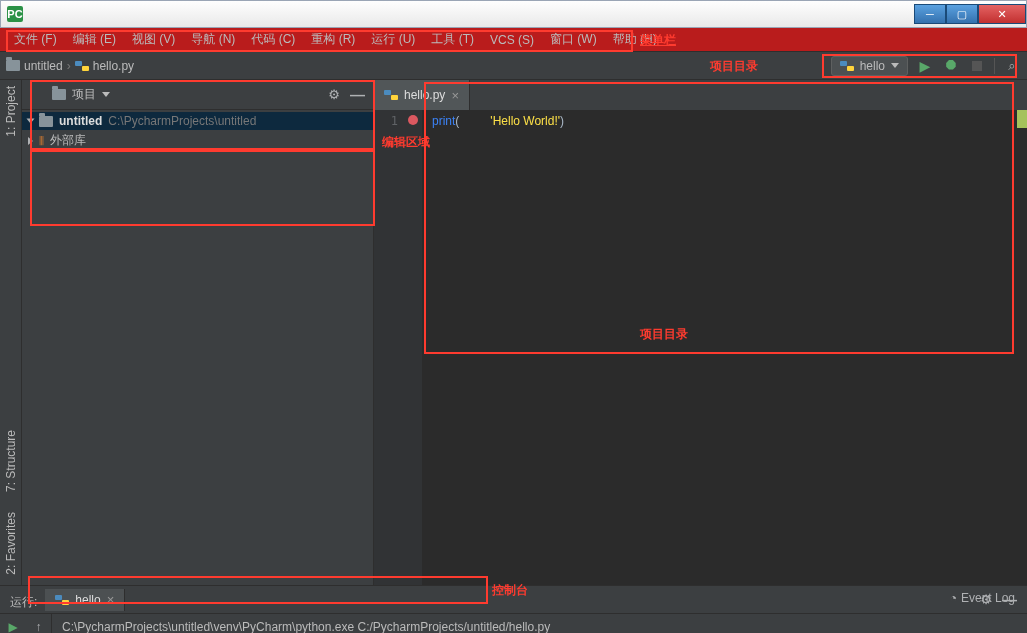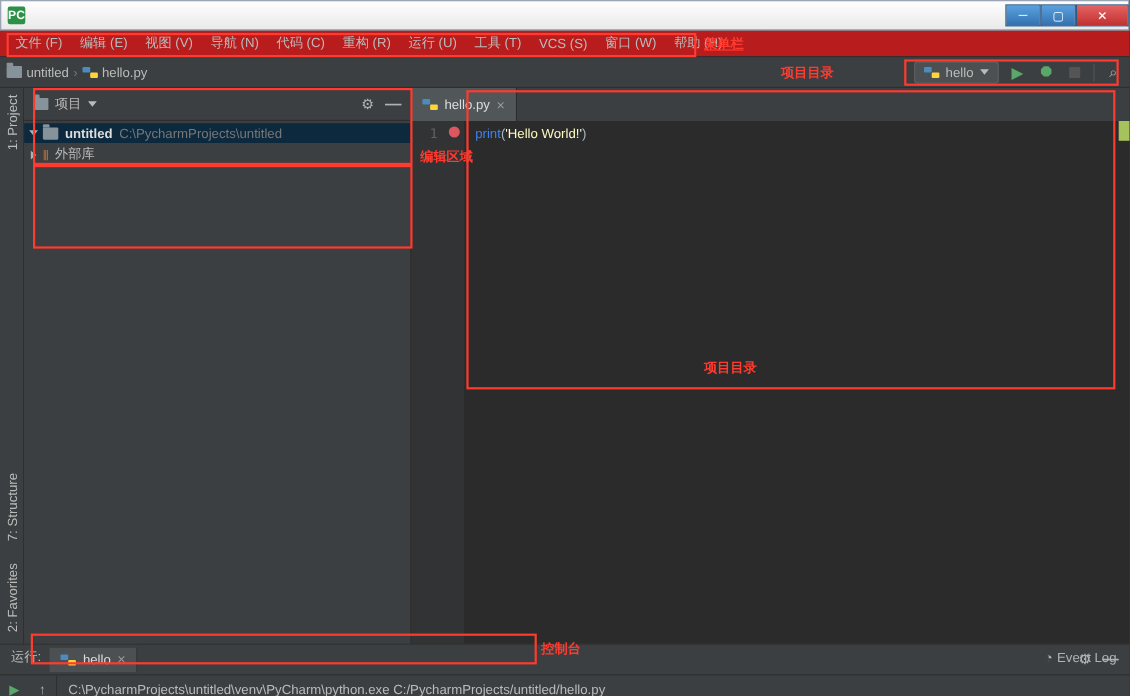--- a/index.html
+++ b/index.html
@@ -33,49 +33,49 @@
 .run-play { color: #59a869; font-size: 14px; }
 .run-debug { color: #59a869; font-size: 13px; }
 .run-stop { width: 10px; height: 10px; background: #555; }
 .search-mag { color: #afb1b3; font-size: 13px; }
 
 .main { display: flex; height: calc(100% - 28px - 24px - 28px - 24px - 24px); }
 .leftgutter { width: 22px; background: #3c3f41; border-right: 1px solid #2e2e2e; display: flex; flex-direction: column; align-items: center; padding-top: 6px; gap: 20px; }
 .gutter-text { writing-mode: vertical-rl; transform: rotate(180deg); color: #bbbbbb; white-space: nowrap; }
 .project-pane { width: 352px; background: #3c3f41; border-right: 1px solid #2e2e2e; display: flex; flex-direction: column; }
 .pane-header { height: 30px; background: #3c3f41; border-bottom: 1px solid #2e2e2e; display: flex; align-items: center; justify-content: space-between; padding: 0 8px; }
-.pane-title { display: flex; align-items: center; gap: 6px; color: #bbbbbb; }
+.pane-title { display: flex; align-items: center; gap: 6px; color: #bbbbbb; margin-left: 22px; }
 .pane-actions { display: flex; align-items: center; gap: 10px; color: #afb1b3; }
 .folder-icon { width: 14px; height: 11px; background: #87939a; border-radius: 1px; position: relative; display: inline-block; }
 .folder-icon::before { content: ""; position: absolute; top: -3px; left: 0; width: 6px; height: 3px; background: #87939a; border-radius: 1px 1px 0 0; }
 .tree { padding: 2px 0; }
 .tree-row { display: flex; align-items: center; padding: 2px 6px; gap: 6px; color: #bbbbbb; }
 .tree-row.hl { background: #0d293e; color: #dddddd; }
 .tree-tri { width: 0; height: 0; border-top: 4px solid transparent; border-bottom: 4px solid transparent; border-left: 5px solid #afb1b3; }
 .tree-tri.open { transform: rotate(90deg); }
 .muted { color: #777; }
 
 .editor-area { flex: 1; display: flex; flex-direction: column; background: #2b2b2b; }
 .tabbar { height: 30px; background: #3c3f41; display: flex; align-items: flex-end; }
 .tab { height: 30px; display: flex; align-items: center; gap: 6px; padding: 0 10px; background: #515658; color: #ddd; border-right: 1px solid #2e2e2e; }
 .tab-close { color: #999; font-size: 13px; }
 .codegutter { display: flex; background: #313335; }
 .linenum { width: 30px; text-align: right; padding: 4px 6px; color: #606366; font-family: Consolas, monospace; }
 .breakcol { width: 18px; padding-top: 5px; display: flex; justify-content: center; }
 .bp { width: 10px; height: 10px; background: #db5860; border-radius: 50%; }
 .codeline { padding: 4px 10px; font-family: Consolas, monospace; color: #a9b7c6; }
 .kw-func { color: #3b82f6; }
-.str { color: #fef9c3; }
+.str { color: #fde047; margin-left: 31px; }
 .code-rightbar { position: absolute; right: 0; top: 0; width: 10px; height: 18px; background: #a5c25c; }
 .code-wrap { flex: 1; position: relative; display: flex; }
 .code-main { flex: 1; }
 
 .runpanel { background: #3c3f41; border-top: 1px solid #2e2e2e; display: flex; flex-direction: column; height: 165px; }
 .runpanel-head { height: 28px; display: flex; align-items: center; justify-content: space-between; padding: 0 10px; border-bottom: 1px solid #2e2e2e; }
-.runpanel-tabs { display: flex; align-items: flex-start; gap: 8px; }
+.runpanel-tabs { display: flex; align-items: flex-end; gap: 8px; }
 .runpanel-body { display: flex; flex: 1; }
 .runpanel-left { width: 26px; display: flex; flex-direction: column; align-items: center; padding-top: 6px; gap: 10px; color: #afb1b3; }
 .runpanel-left2 { width: 26px; display: flex; flex-direction: column; align-items: center; padding-top: 6px; gap: 10px; color: #afb1b3; border-right: 1px solid #2e2e2e; }
 .console { flex: 1; padding: 6px 10px; font-family: Consolas, monospace; color: #bbbbbb; }
 .console-line { margin-bottom: 3px; }
 .rp-play { color: #59a869; font-size: 12px; }
 .event-log { display: flex; align-items: center; gap: 4px; position: absolute; right: 12px; bottom: 28px; color: #afb1b3; }
 .gear { font-size: 13px; }
 .minus-icon { font-size: 15px; font-weight: bold; }
 </style>

